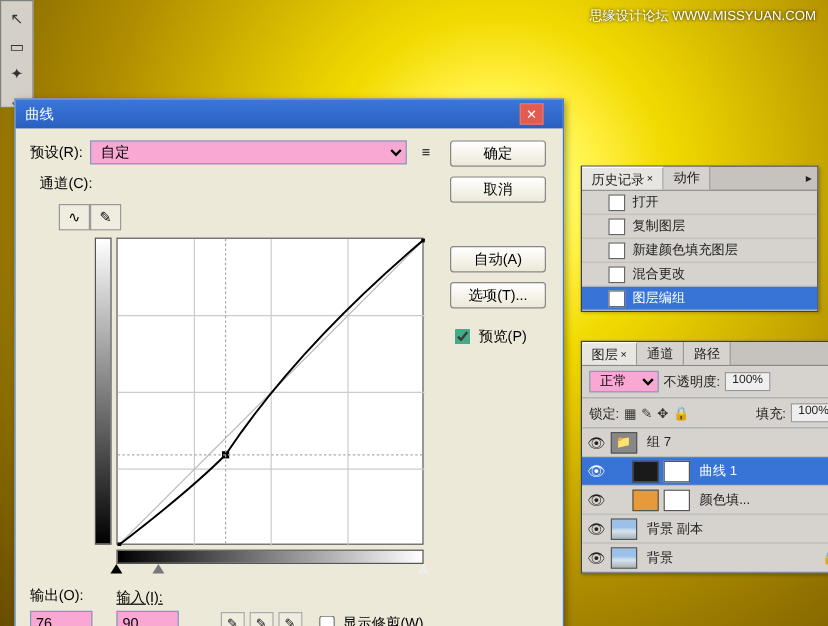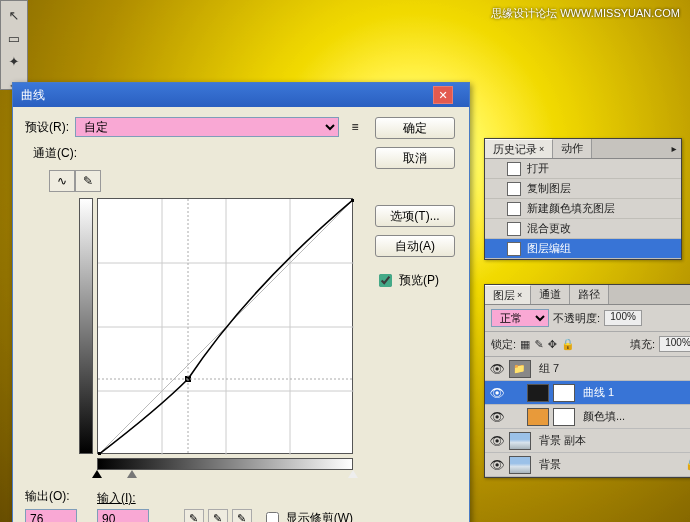--- a/index.html
+++ b/index.html
@@ -41,21 +41,21 @@
 
 .graph-wrap { display: flex; }
 .vgrad { width: 14px; height: 256px; background: linear-gradient(#fff,#000); border: 1px solid #555; margin-right: 4px; }
 .graph { width: 256px; height: 256px; border: 1px solid #555; background: #fff; position: relative; }
 .grid line { stroke: #ccc; stroke-width: 1; }
 .hgrad { width: 256px; height: 12px; background: linear-gradient(90deg,#000,#fff); border: 1px solid #555; margin: 4px 0 0 18px; }
 
 .io-group { display: flex; flex-direction: column; gap: 4px; margin-top: 6px; }
 .io-group .input { width: 52px; }
 
-.bottom-row { display: flex; align-items: flex-start; gap: 10px; margin: 6px 0 0 18px; text-decoration: underline; }
+.bottom-row { display: flex; align-items: center; gap: 10px; margin: 6px 0 0 18px; text-decoration: underline; }
 .droppers { display: flex; gap: 4px; }
 .dropper { width: 20px; height: 18px; border: 1px solid #aaa; background: #efece0; display:flex; align-items:center; justify-content:center; font-size:11px;}
 
 
 .panel { position: absolute; background: #d6d3ce; border: 1px solid #404040; font-size: 11px; color: #222; box-shadow: 1px 1px 3px rgba(0,0,0,.3);}
 .panel-tabs { display: flex; height: 20px; background: #c6c3be; border-bottom: 1px solid #888; }
 .panel-tabs .tab { padding: 2px 8px; border-right: 1px solid #999; background: #d6d3ce; display:flex; align-items:center; }
 .panel-tabs .tab.active { background: #e8e6e0; border-top: 1px solid #fff; }
 .panel-tabs .flex { flex:1; }
 .panel-row { display: flex; align-items: center; height: 20px; padding: 0 4px; gap: 6px; border-bottom: 1px solid #c0beb8; }
@@ -179,22 +179,22 @@
           </div>
         </div>
 
       </div>
 
       <div class="right-col">
         <div class="btn">确定</div>
         <div class="btn">取消</div>
         <div style="height:8px"></div>
         <div style="height:4px"></div>
+        <div class="btn">自动(A)</div>
         <div class="btn">选项(T)...</div>
-        <div class="btn">自动(A)</div>
         <label class="checkbox-row" style="margin-top:6px">
           <input type="checkbox" checked="" style=""> 
             <span>预览(P)</span>
         </label>
       </div>
     </div>
   </div>
 </div>
 
 <div class="panel hist-panel">

